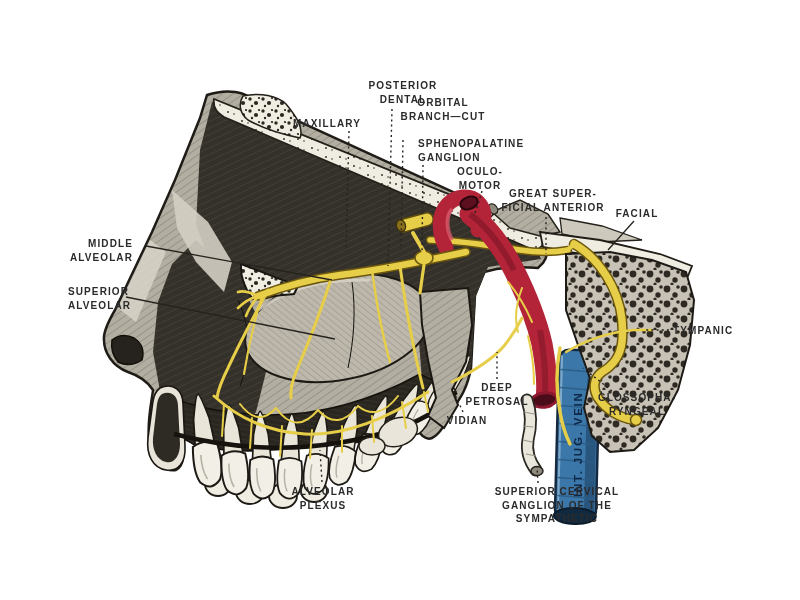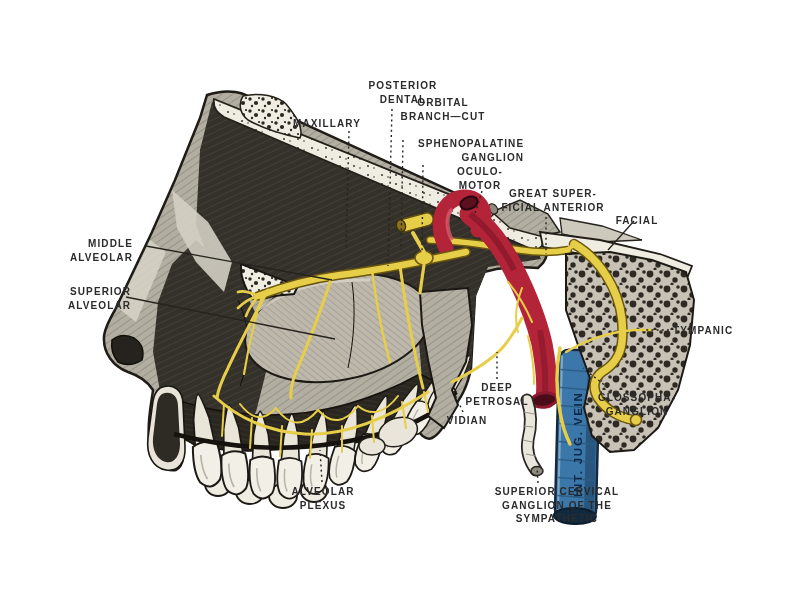--- a/index.html
+++ b/index.html
@@ -2,21 +2,21 @@
 <html style="--ink: #2b2b2b; --nerve-yellow: #e7ce49; --nerve-outline: #6b570f; --artery-red: #b32438; --artery-dark: #5c0f1e; --vein-blue: #3c77a9; --vein-dark: #122a40; --bone-light: #efece1; --bone-mid: #b3aea2; --bone-dark: #34302a;"><head>
 <meta charset="utf-8">
 <style>
   html,body{margin:0;padding:0;background:#ffffff;}
   #stage{position:relative;width:800px;height:600px;background:#fff;overflow:hidden;
          font-family:"Liberation Sans",sans-serif;}
   #stage svg{position:absolute;left:0;top:0;}
   .lbl{position:absolute;font-weight:700;font-size:10px;line-height:1.35;
        letter-spacing:1.1px;color:var(--ink,#2b2b2b);white-space:pre-line;
        text-align:center;transform:translateX(-50%);user-select:none;}
-  .lbl.align-left{transform:none;text-align:right;}
+  .lbl.align-left{transform:none;text-align:left;}
   .lbl.align-right{transform:translateX(-100%);text-align:right;}
 </style>
 </head>
 <body>
 
 <div id="stage">
 
 <svg width="800" height="600" viewBox="0 0 800 600">
   <defs>
     <pattern id="p-dark" width="6" height="6" patternUnits="userSpaceOnUse" patternTransform="rotate(65)">
@@ -219,30 +219,30 @@
 DENTAL</div>
 <div class="lbl" style="left:327px;top:117px">MAXILLARY</div>
 <div class="lbl" style="left:443px;top:96px">ORBITAL
 BRANCH—CUT</div>
 <div class="lbl align-left" style="left:418px;top:137px">SPHENOPALATINE
 GANGLION</div>
 <div class="lbl" style="left:480px;top:165px">OCULO-
 MOTOR</div>
 <div class="lbl" style="left:553px;top:187px">GREAT SUPER-
 FICIAL ANTERIOR</div>
-<div class="lbl" style="left:637px;top:214px">FACIAL</div>
+<div class="lbl" style="left:637px;top:207px">FACIAL</div>
 <div class="lbl align-right" style="left:133px;top:237px">MIDDLE
 ALVEOLAR</div>
 <div class="lbl align-left" style="left:68px;top:285px">SUPERIOR
 ALVEOLAR</div>
 <div class="lbl align-left" style="left:673px;top:324px">TYMPANIC</div>
 <div class="lbl" style="left:497px;top:381px">DEEP
 PETROSAL</div>
 <div class="lbl" style="left:467px;top:414px">VIDIAN</div>
 <div class="lbl" style="left:637px;top:391px">GLOSSOPHA-
-GANGLION</div>
+RYNGEAL</div>
 <div class="lbl" style="left:323px;top:485px">ALVEOLAR
 PLEXUS</div>
 <div class="lbl" style="left:557px;top:485px">SUPERIOR CERVICAL
 GANGLION OF THE
 SYMPATHETIC</div>
 
 </div>
 
 </body></html>

